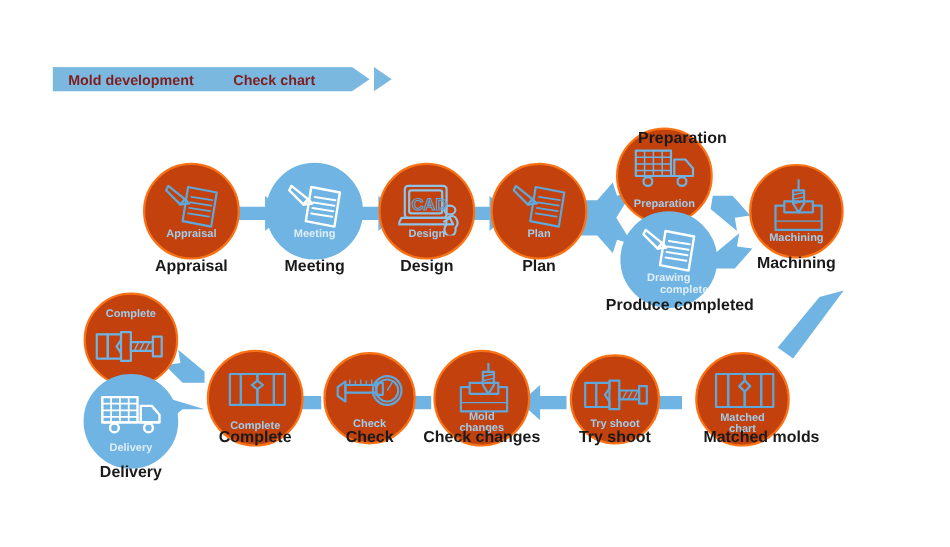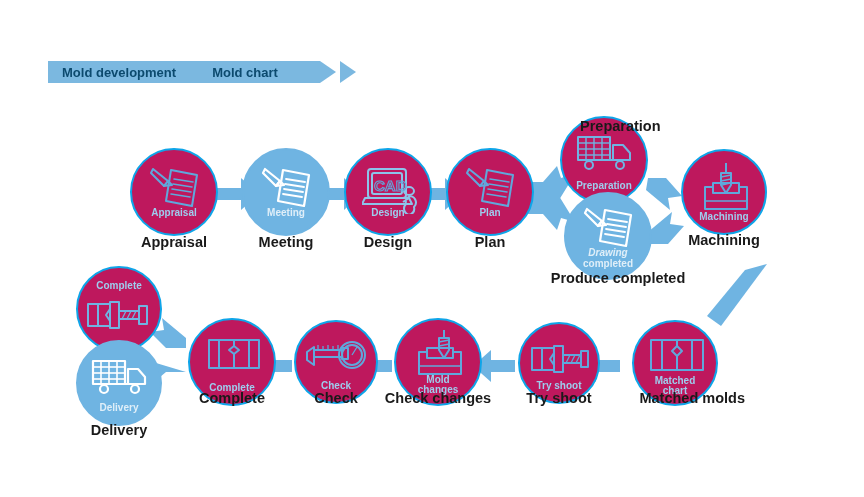--- a/index.html
+++ b/index.html
@@ -21,41 +21,41 @@
     white-space:pre;
     font-family:"DejaVu Sans",sans-serif;
   }
   .title-cn .gap{display:inline-block;width:14px;}
   .banner{
     position:relative;margin-top:3px;height:22px;width:272px;
     background:#7bb8e0;
   }
   .banner-txt{
     position:absolute;left:0;top:0;width:272px;height:22px;
-    color:#0c4a6e;font-size:13px;font-weight:700;
+    color:#7f1d1d;font-size:13px;font-weight:700;
     display:flex;align-items:center;
   }
   .banner-txt span:first-child{margin-left:14px;}
   .banner-txt span:last-child{margin-left:36px;}
   .chev{
     position:absolute;top:0;width:0;height:0;
     border-top:11px solid transparent;border-bottom:11px solid transparent;
     border-left:16px solid #7bb8e0;
   }
   .chev.c1{left:272px;}
   .chev.c2{left:292px;}
 
   
   .node{position:absolute;}
   .circle{
     position:absolute;border-radius:50%;
     box-sizing:border-box;
     display:flex;align-items:center;justify-content:center;
   }
-  .circle.outline{background:#be185d;border:2px solid #0ea5e9;}
+  .circle.outline{background:#c2410c;border:2px solid #f97316;}
   .circle.filled{background:#6fb4e2;border:2px solid #6fb4e2;}
 
   .inner-label{
     position:absolute;left:0;right:0;
     text-align:center;
     font-size:10px;font-weight:700;
     line-height:10px;
     pointer-events:none;
   }
   .outline .inner-label{color:#9ecdee;}
@@ -77,21 +77,21 @@
 </style>
 </head>
 <body>
 
 <div id="stage">
 
   <div class="title-wrap">
     <div class="banner">
       <div class="banner-txt">
         <span>Mold development</span>
-        <span>Mold chart</span>
+        <span>Check chart</span>
       </div>
       <div class="chev c1"></div>
       <div class="chev c2"></div>
     </div>
   </div>
 
   <svg class="arrow" style="left:0;top:0;width:864px;height:497px;" viewBox="0 0 864 497">
     <g fill="#6fb4e2">
 
       <path d="M217 188 h24 v-10 l18 16 l-18 16 v-10 h-24 z"></path>
@@ -233,22 +233,22 @@
           <path d="M5 5 L20 17 L16 22 L3 9 Z"></path>
           <path d="M20 17 L24 21 L16 22 Z"></path>
         </g>
         <g stroke="#ffffff" stroke-width="1.8" stroke-linecap="round">
           <line x1="26" y1="15" x2="45" y2="18"></line>
           <line x1="25" y1="20" x2="44" y2="23"></line>
           <line x1="24" y1="25" x2="43" y2="28"></line>
           <line x1="23" y1="30" x2="42" y2="33"></line>
         </g>
       </svg>
-      <div class="inner-label" style="bottom:20px;font-style:italic;">Drawing</div>
-      <div class="inner-label" style="bottom:9px;">completed</div>
+      <div class="inner-label" style="bottom:20px;">Drawing</div>
+      <div class="inner-label" style="bottom:9px;text-align:right;">completed</div>
     </div>
     <div class="ext-label" style="left:528px;top:270px;width:180px;">Produce completed</div>
   </div>
 
   <div class="node">
     <div class="circle outline" style="left:681px;top:149px;width:86px;height:86px;">
       <svg class="ico" style="left:16px;top:10px;" width="54" height="56" viewBox="0 0 54 56">
         <g fill="none" stroke="#5fa8dc" stroke-width="2" stroke-linejoin="round">
           <line x1="27" y1="2" x2="27" y2="12"></line>
           <path d="M22 12 h10 v12 l-5 8 l-5 -8 z"></path>

